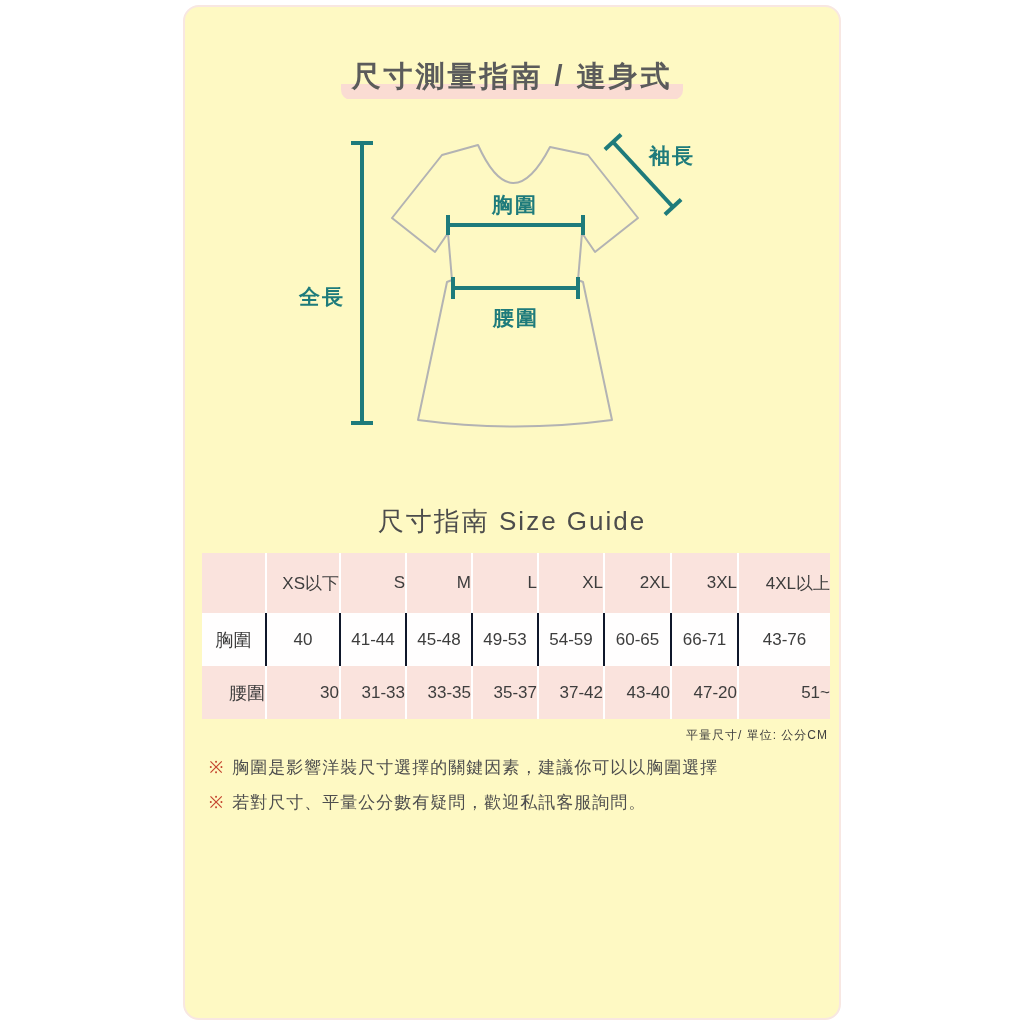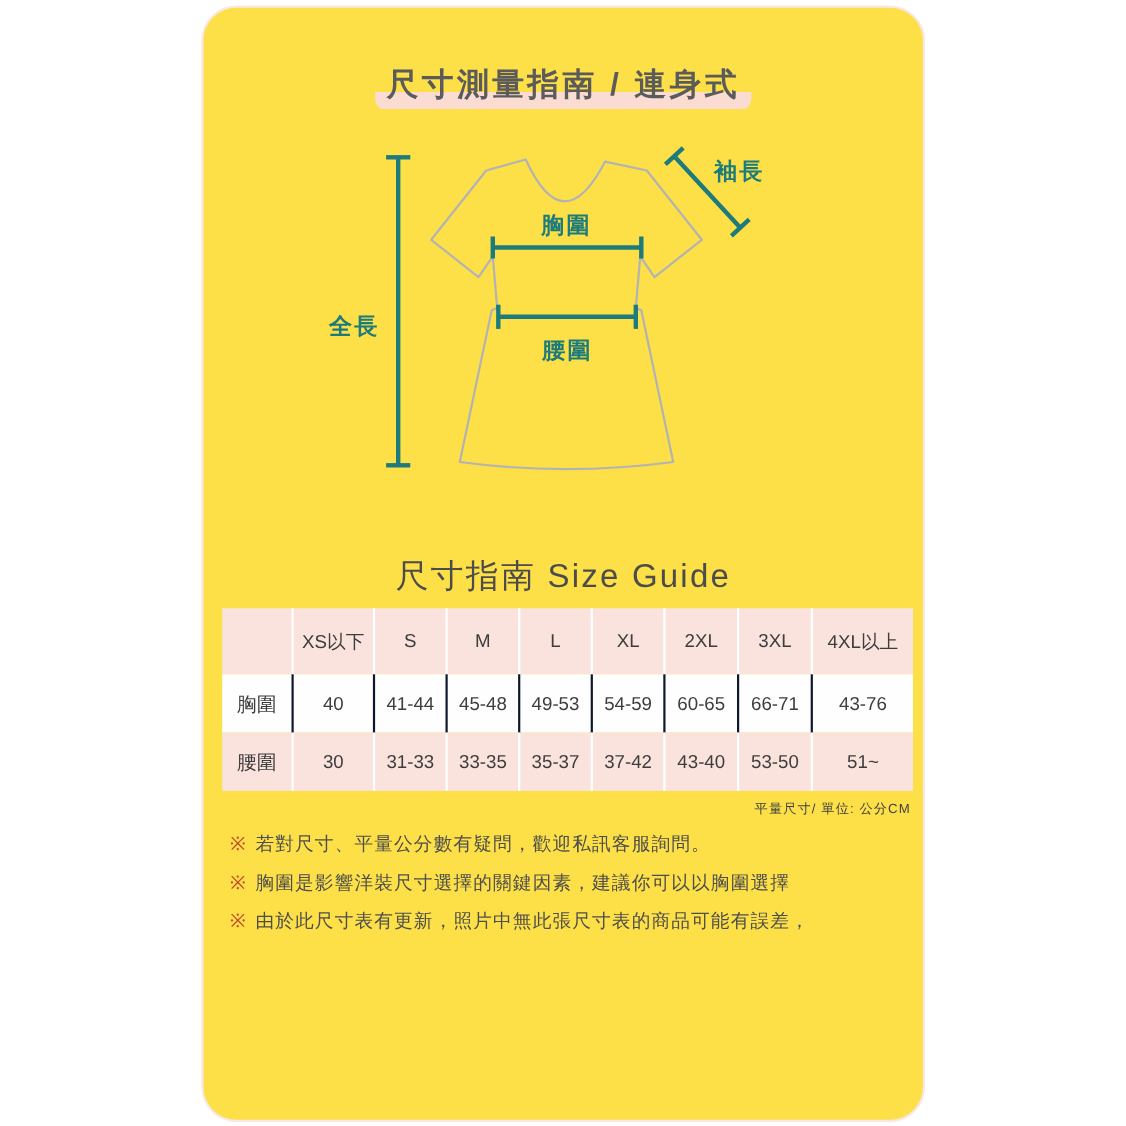--- a/index.html
+++ b/index.html
@@ -2,44 +2,44 @@
 <html><head>
 <meta charset="utf-8">
 <style>
   html,body{margin:0;padding:0;}
   body{
     width:1024px;height:1024px;background:#ffffff;position:relative;overflow:hidden;
     font-family:"Liberation Sans",sans-serif;color:#4d4d4d;
   }
   .card{
     position:absolute;left:183px;top:5px;width:654px;height:1011px;
-    background:#fde047;border:2px solid #f8e7e2;border-radius:32px;
+    background:#fef9c3;border:2px solid #f8e7e2;border-radius:16px;
   }
   
   .title-row{position:absolute;top:50px;left:0;width:100%;text-align:center;}
   .title-row span{
     display:inline-block;font-size:29px;letter-spacing:3px;color:#5b5b5b;font-weight:700;
     padding:0 10px 3px 10px;border-radius:10px;
     background:linear-gradient(to bottom,transparent 62%,#fadcd3 62%,#fadcd3 97%,transparent 97%);
   }
   
   .diagram{position:absolute;left:95px;top:113px;width:440px;height:330px;}
   .diagram text{font-size:21px;letter-spacing:2px;font-weight:700;}
   
   .sg-title{position:absolute;top:497px;left:0;width:100%;text-align:center;
-    font-size:30px;letter-spacing:2px;color:#4c4c4c;}
+    font-size:26px;letter-spacing:2px;color:#4c4c4c;}
   table.sizes{
     position:absolute;left:17px;top:546px;width:628px;border-collapse:collapse;table-layout:fixed;
     font-size:17px;color:#3d3d3d;text-align:center;
   }
   table.sizes td{padding:0;}
   tr.hdr{height:60px;}
   tr.r1{height:53px;}
   tr.r2{height:53px;}
-  tr.hdr td,tr.r2 td{background:#fae3dd;border-left:2px solid #ffffff;}
+  tr.hdr td,tr.r2 td{background:#fae3dd;border-left:2px solid #ffffff;text-align:right;}
   tr.r1 td{background:#fffefe;border-left:2px solid #0f172a;}
   tr.hdr td:first-child,tr.r1 td:first-child,tr.r2 td:first-child{border-left:none;}
   tr.hdr td:first-child{background:#fae3dd;}
   td.rowlab{font-size:18px;color:#3b3b3b;}
   
   .unit-note{position:absolute;top:720px;right:11px;font-size:12px;color:#3f3f3f;letter-spacing:1px;}
   .notes{position:absolute;left:24px;top:751px;width:610px;font-size:17px;line-height:19px;
     letter-spacing:1px;color:#4e4e4e;}
   .note{margin-bottom:16px;}
   .mark{color:#c4432e;margin-right:8px;font-size:17px;}
@@ -129,33 +129,30 @@
       <td>43-76</td>
     </tr>
     <tr class="r2">
       <td class="rowlab">腰圍</td>
       <td>30</td>
       <td>31-33</td>
       <td>33-35</td>
       <td>35-37</td>
       <td>37-42</td>
       <td>43-40</td>
-      <td>53-50</td>
+      <td>47-20</td>
       <td>51~</td>
     </tr>
   </tbody>
     </table>
 
   <div class="unit-note">平量尺寸/ 單位: 公分CM</div>
 
   <div class="notes">
     <div class="note">
-      <span class="mark">※</span><span>若對尺寸、平量公分數有疑問，歡迎私訊客服詢問。</span>
-    </div>
-    <div class="note">
       <span class="mark">※</span><span>胸圍是影響洋裝尺寸選擇的關鍵因素，建議你可以以胸圍選擇</span>
     </div>
     <div class="note">
-      <span class="mark">※</span><span>由於此尺寸表有更新，照片中無此張尺寸表的商品可能有誤差，</span>
+      <span class="mark">※</span><span>若對尺寸、平量公分數有疑問，歡迎私訊客服詢問。</span>
     </div>
   </div>
 
 </div>
 
 </body></html>

